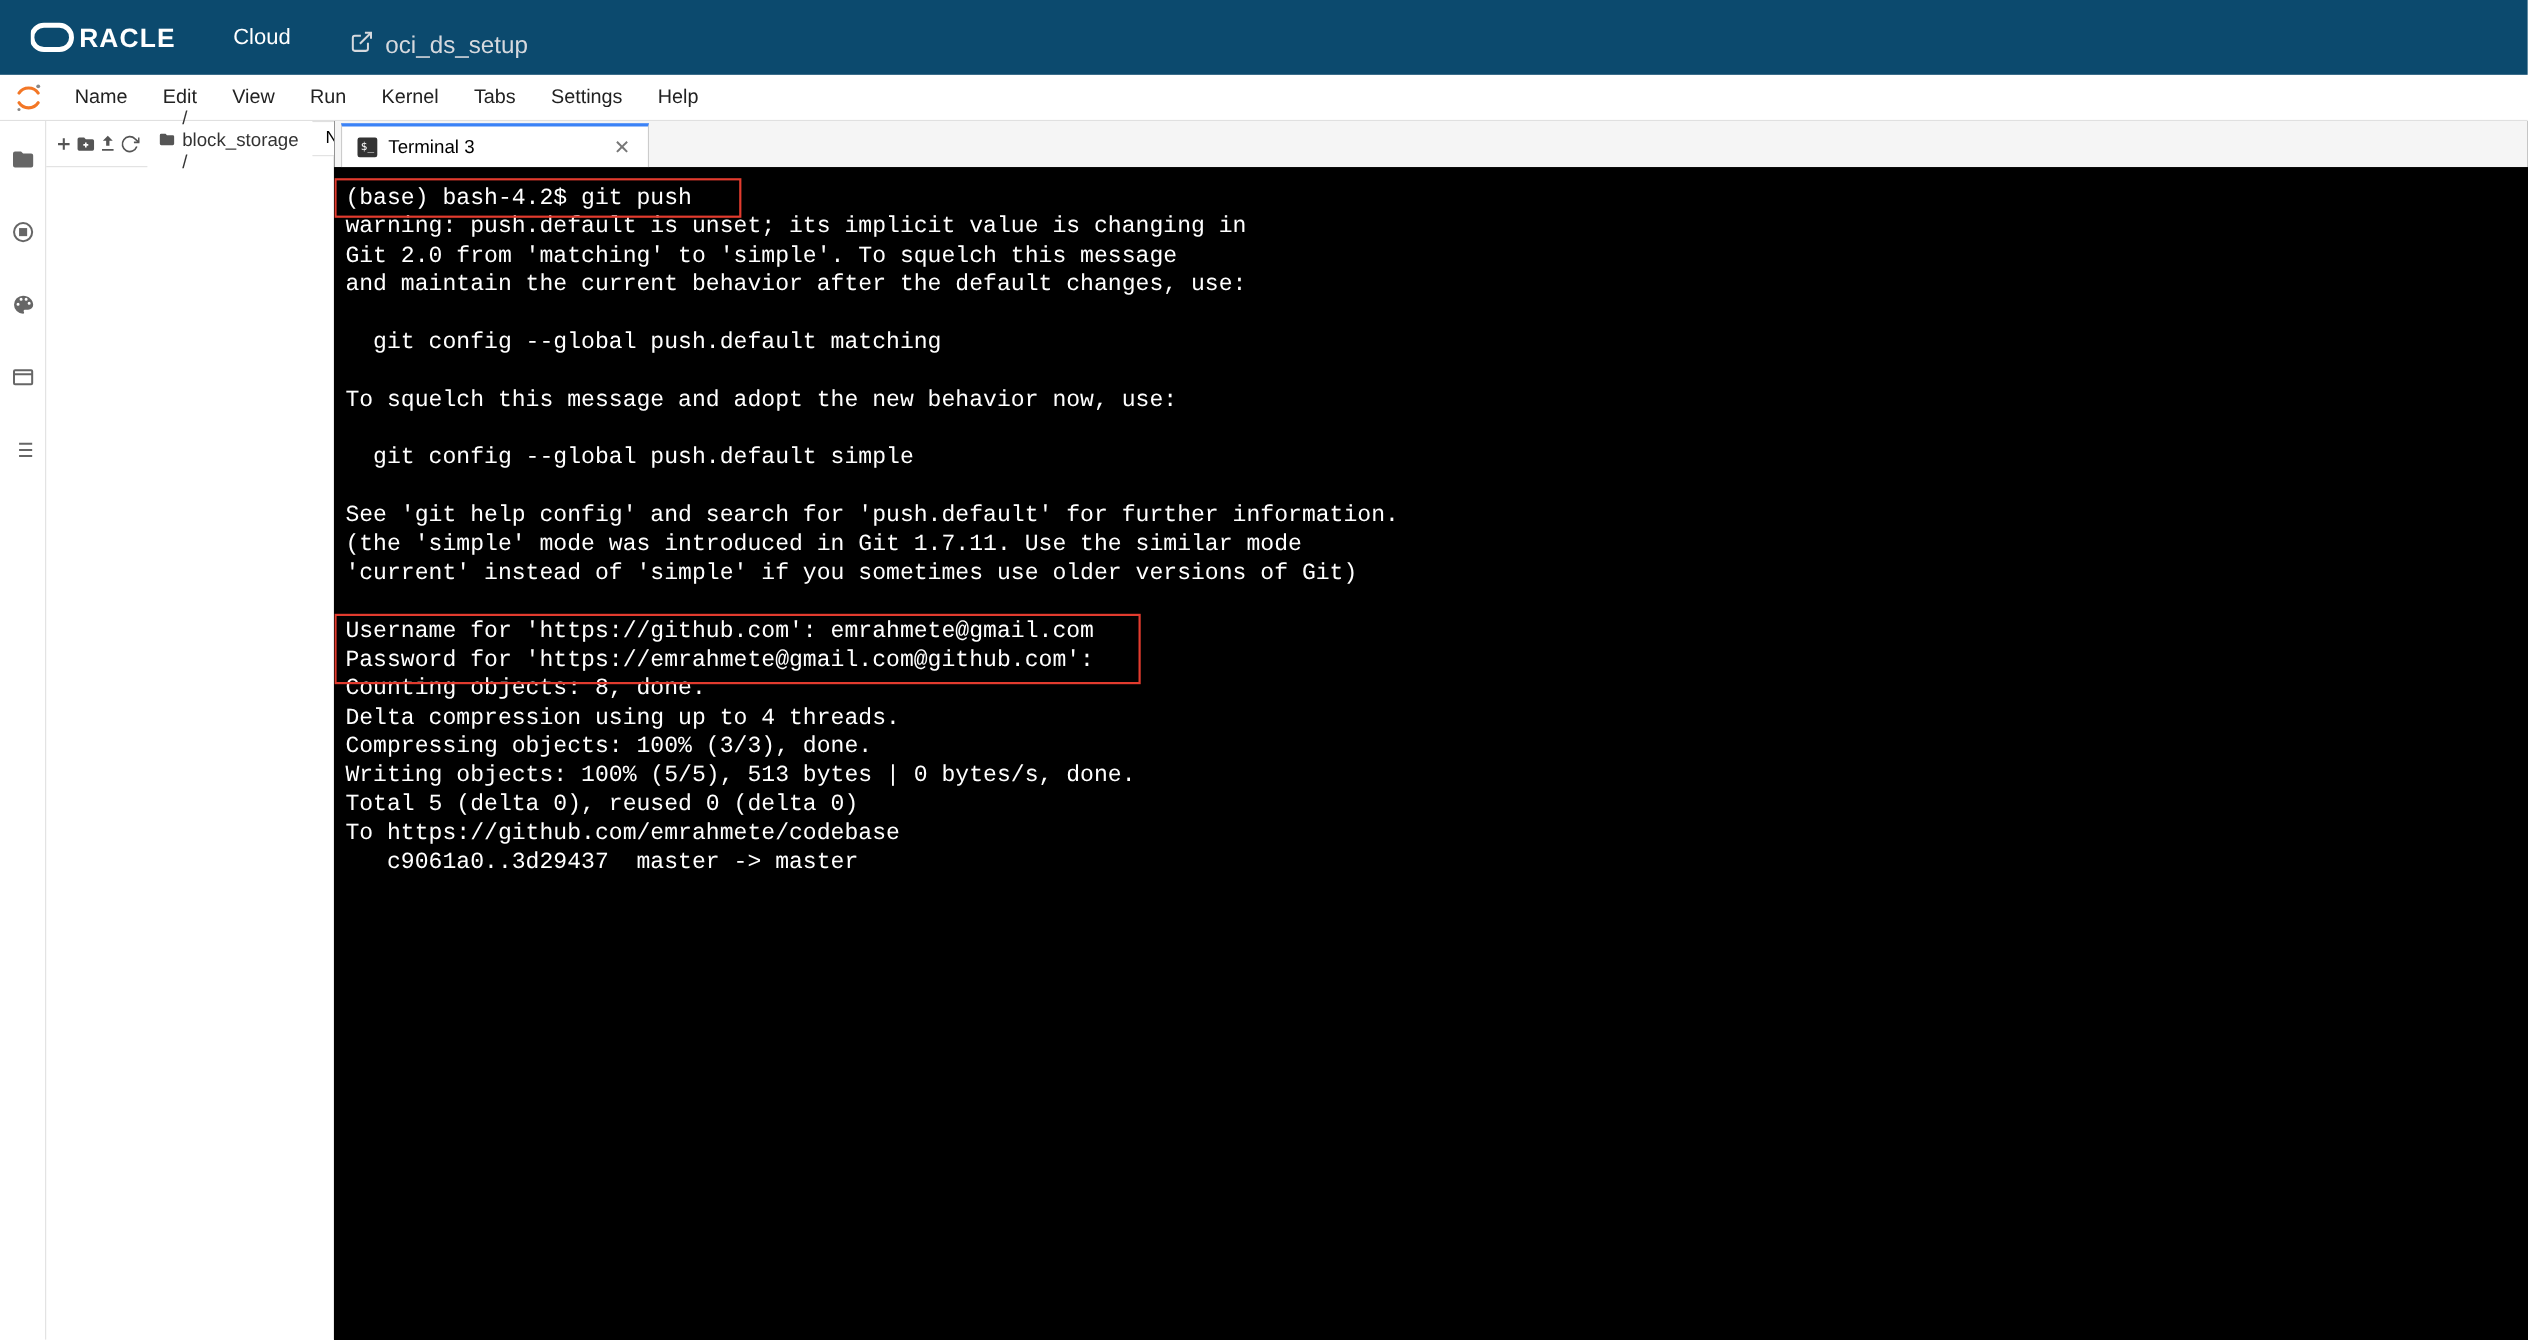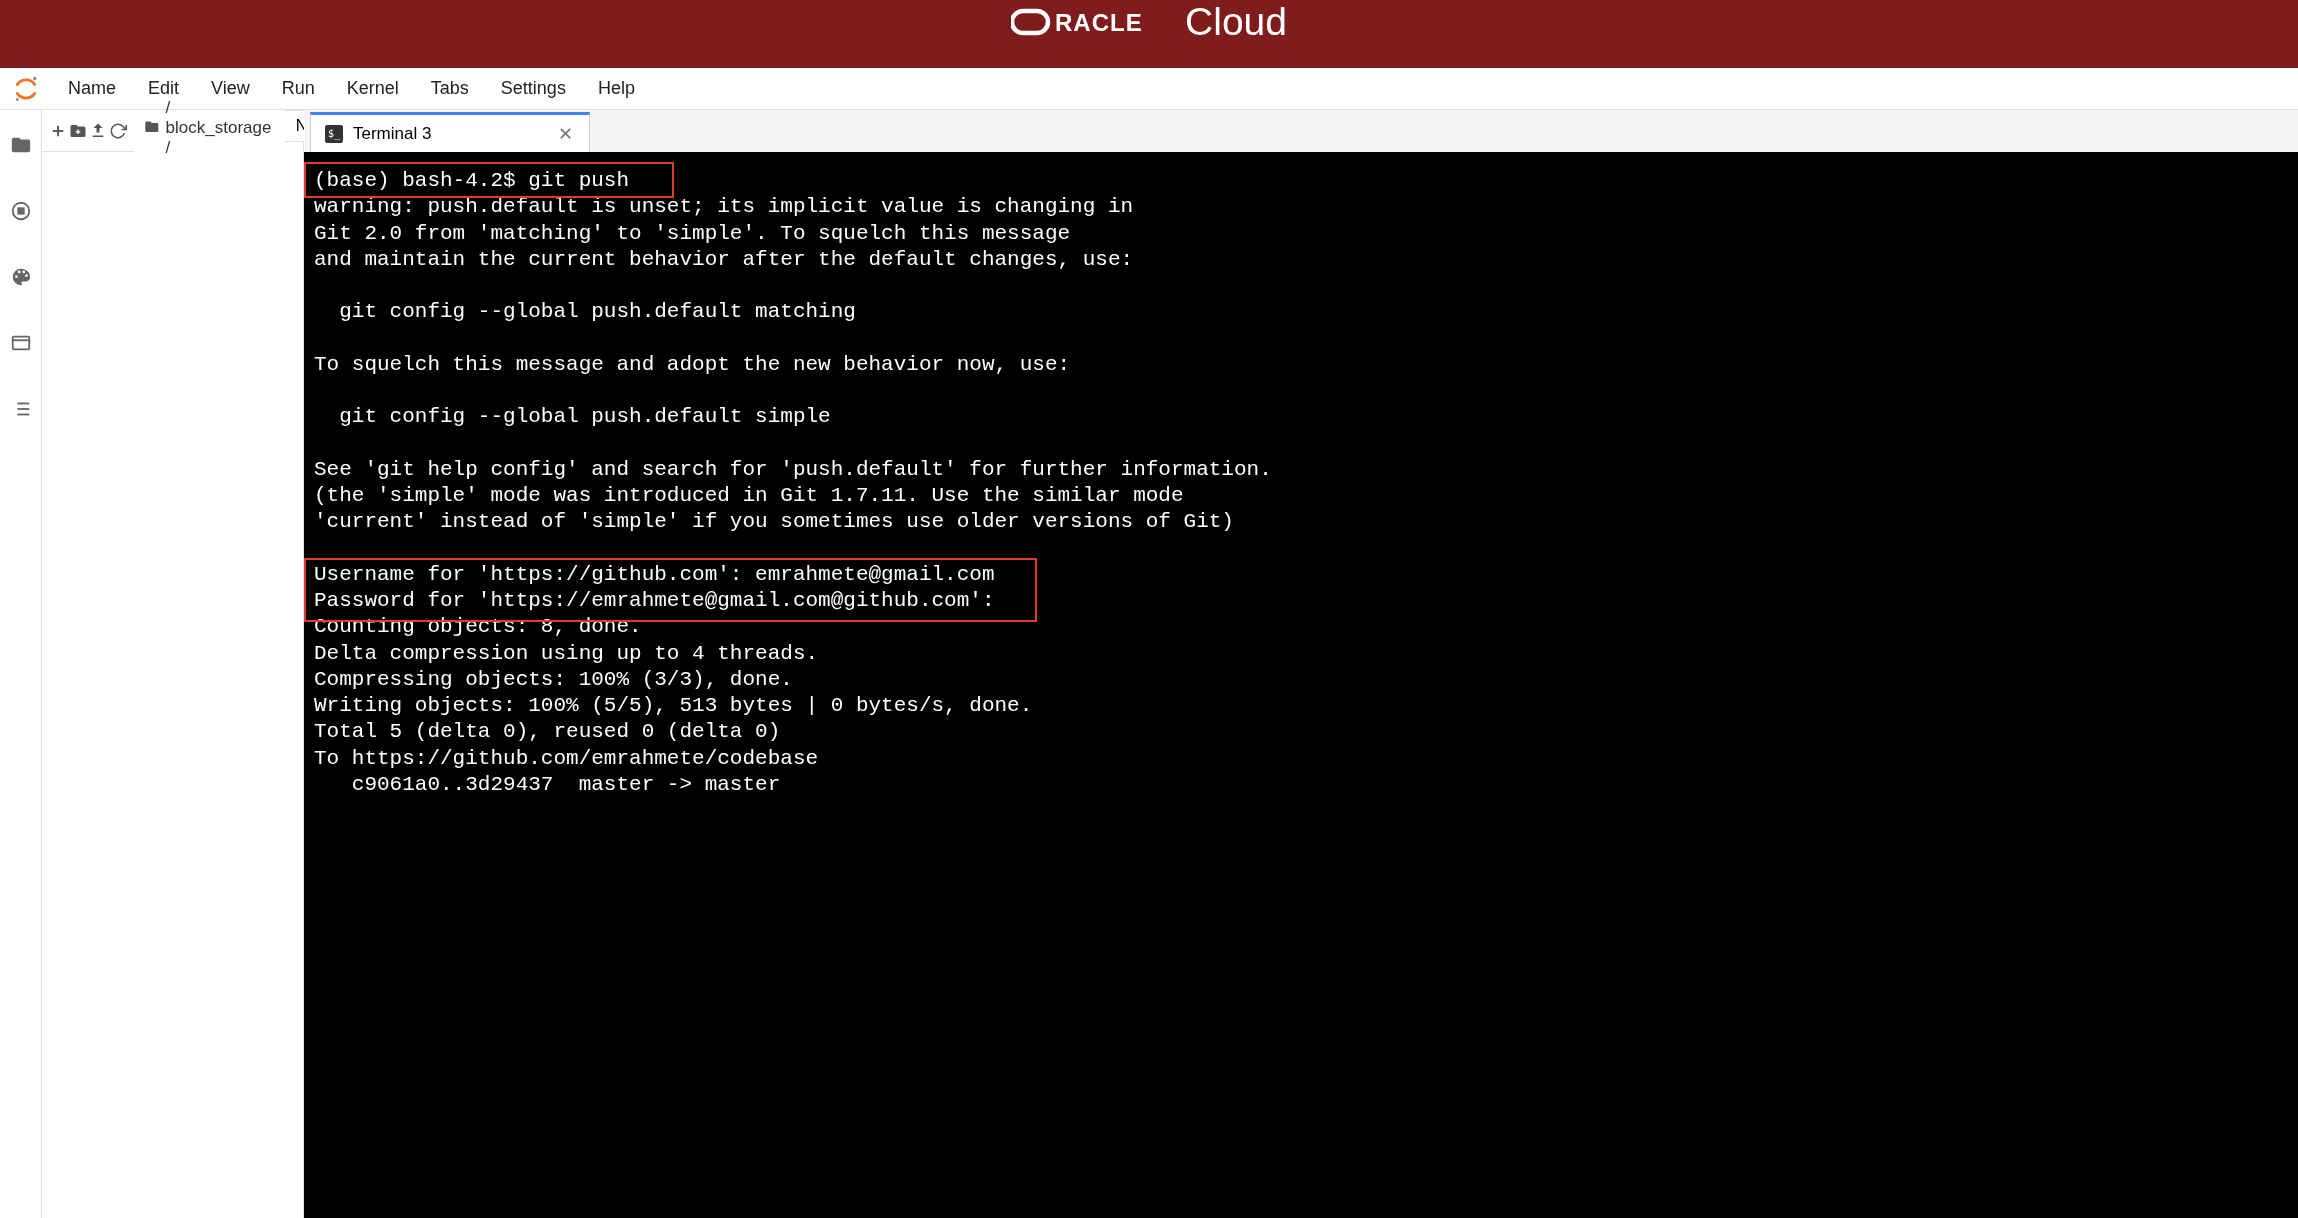--- a/index.html
+++ b/index.html
@@ -1,31 +1,30 @@
 <!DOCTYPE html>
 <html><head>
 <meta charset="utf-8">
 <style>
   * { margin: 0; padding: 0; box-sizing: border-box; }
   body { font-family: -apple-system, BlinkMacSystemFont, "Segoe UI", Helvetica, Arial, sans-serif; background: #fff; }
 
   
   .oc-header {
-    background: #7f1d1d;
+    background: #0c4a6e;
     color: #fff;
     height: 68px;
     display: flex;
     align-items: center;
     padding: 0 28px;
     gap: 54px;
-    flex-direction: column;
   }
   .oc-logo { display: flex; align-items: center; gap: 6px; }
   .oc-logo-oracle { font-size: 30px; font-weight: 700; letter-spacing: 0.5px; display:flex; align-items:center;}
-  .oc-logo-cloud { font-size: 39px; font-weight: 300; margin-left: 8px;}
+  .oc-logo-cloud { font-size: 20px; font-weight: 300; margin-left: 18px;}
   .oc-project { display: flex; align-items: center; gap: 10px; font-size: 22px; color: #d6d9de; margin-top: 14px;}
   .oc-ext-icon svg { width: 22px; height: 22px; stroke: #d6d9de;}
 
   
   .menubar {
     height: 42px;
     border-bottom: 1px solid #e0e0e0;
     display: flex;
     align-items: center;
     padding-left: 6px;

